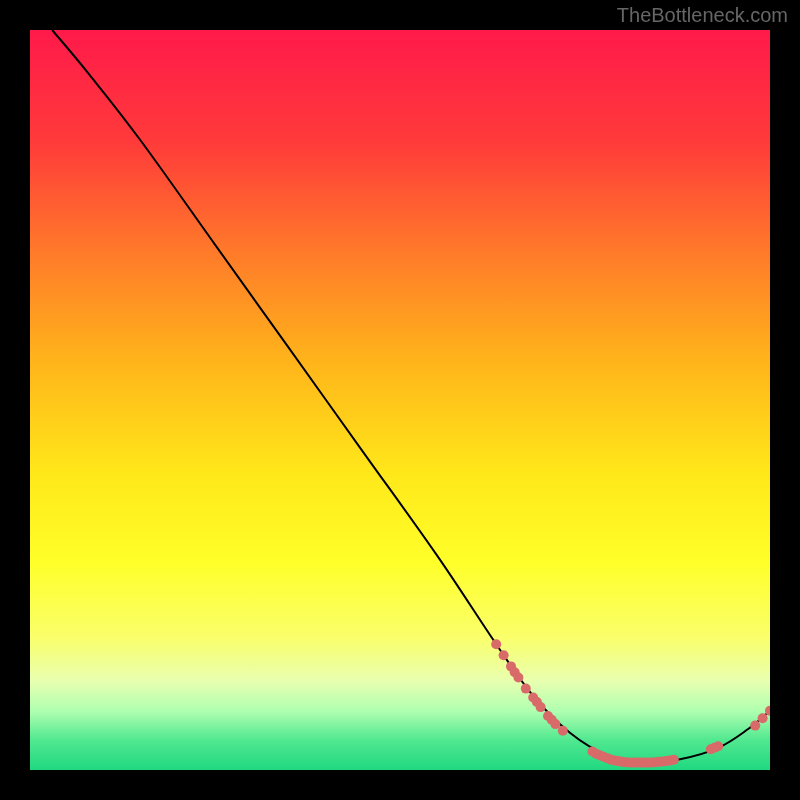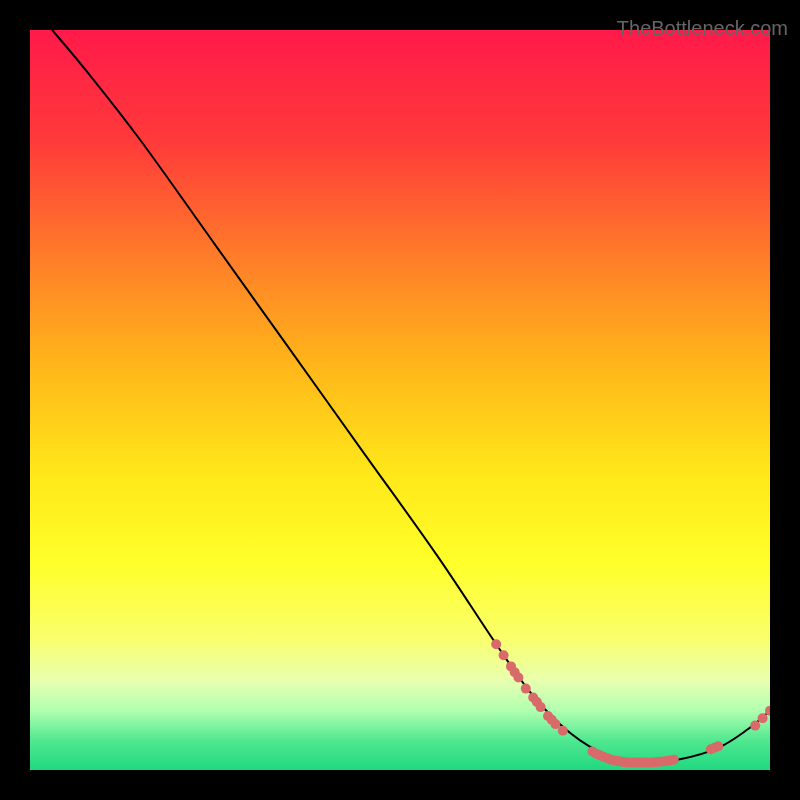--- a/index.html
+++ b/index.html
@@ -5,21 +5,21 @@
   * { margin: 0; padding: 0; box-sizing: border-box; }
   body {
     width: 800px;
     height: 800px;
     background: #000;
     position: relative;
     font-family: Arial, sans-serif;
   }
   .watermark {
     position: absolute;
-    top: 17px;
+    top: 4px;
     right: 12px;
     color: #666;
     font-size: 20px;
     z-index: 10;
   }
   .plot-area {
     position: absolute;
     left: 30px;
     top: 30px;
     width: 740px;

